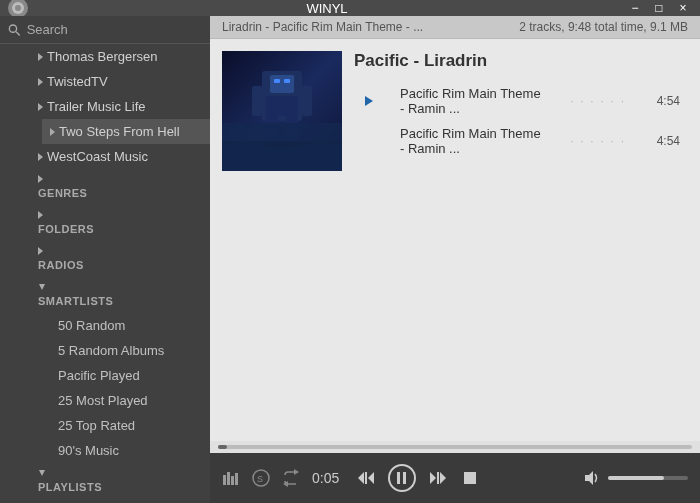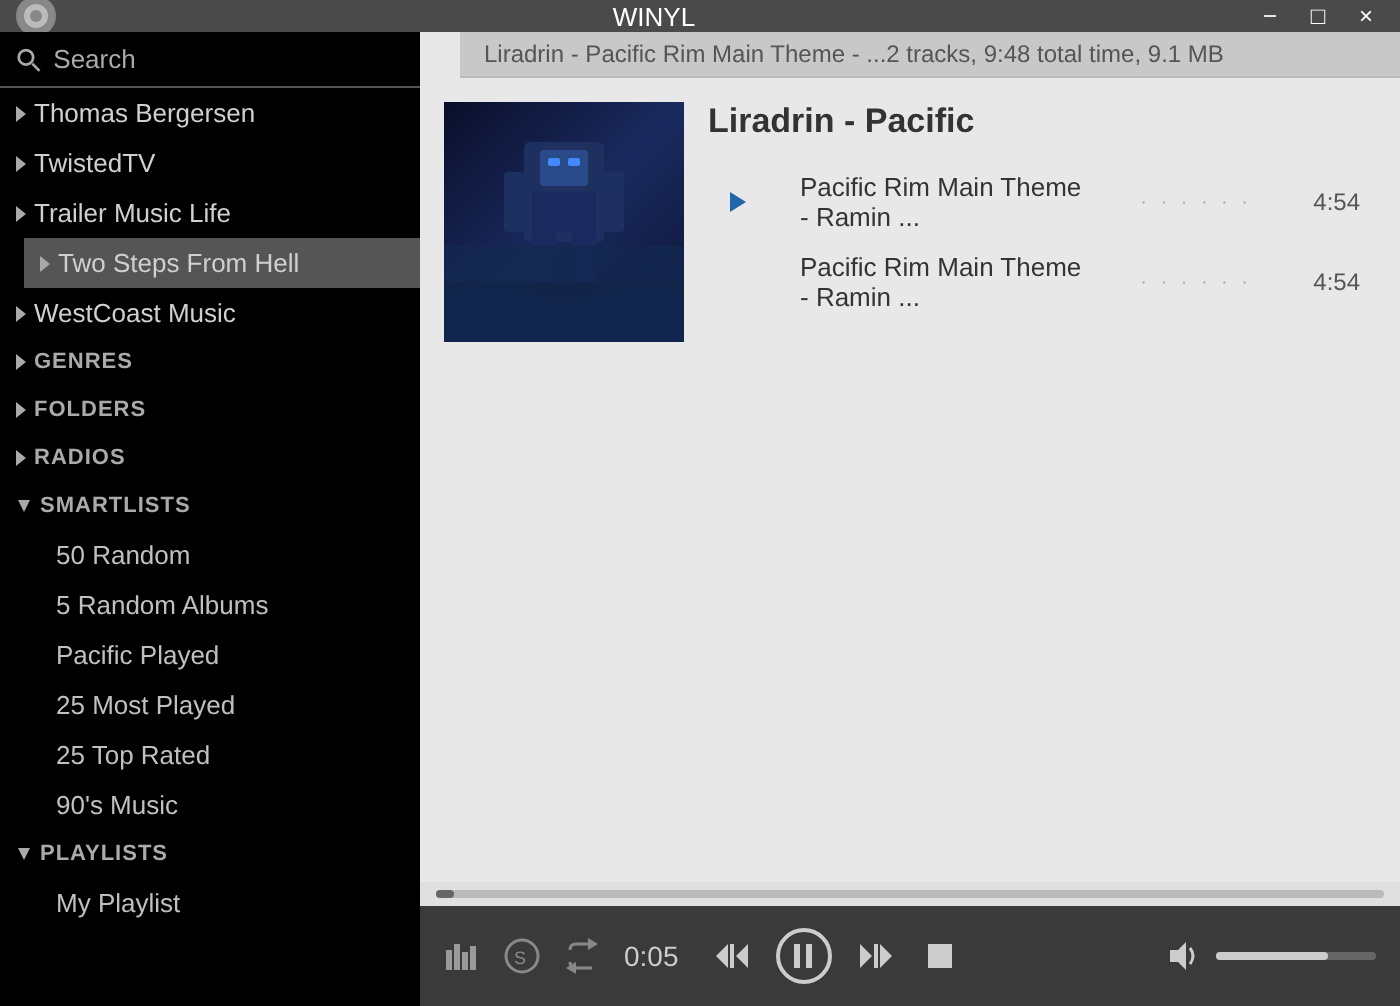--- a/index.html
+++ b/index.html
@@ -52,21 +52,21 @@
     
     #main {
       display: flex;
       flex: 1;
       overflow: hidden;
     }
 
     
     #sidebar {
       width: 210px;
-      background: #000000;
+      background: #404040;
       color: #d0d0d0;
       display: flex;
       flex-direction: column;
       overflow: hidden;
       flex-shrink: 0;
     }
 
     #search-bar {
       display: flex;
       align-items: center;
@@ -83,20 +83,21 @@
       width: 100%;
     }
     #search-bar input::placeholder {
       color: #aaa;
     }
 
     #sidebar-scroll {
       flex: 1;
       overflow-y: auto;
       overflow-x: hidden;
+      padding-left: 30px;
     }
     #sidebar-scroll::-webkit-scrollbar {
       width: 6px;
     }
     #sidebar-scroll::-webkit-scrollbar-track {
       background: #3a3a3a;
     }
     #sidebar-scroll::-webkit-scrollbar-thumb {
       background: #666;
     }
@@ -115,29 +116,30 @@
     .arrow-right {
       width: 0; height: 0;
       border-top: 4px solid transparent;
       border-bottom: 4px solid transparent;
       border-left: 5px solid #aaa;
       flex-shrink: 0;
     }
 
     .sidebar-section {
       display: flex;
-      align-items: center;
+      align-items: flex-start;
       padding: 6px 8px;
       cursor: pointer;
       font-size: 11px;
       font-weight: bold;
       color: #aaa;
       text-transform: uppercase;
       letter-spacing: 0.5px;
       gap: 4px;
+      flex-direction: column;
     }
 
     .sidebar-sub-items {
       padding-left: 0;
     }
     .sidebar-sub-item {
       padding: 5px 8px 5px 28px;
       cursor: pointer;
       color: #c0c0c0;
     }
@@ -150,23 +152,23 @@
       background: #e8e8e8;
       overflow: hidden;
     }
 
     #content-header {
       background: #c8c8c8;
       padding: 4px 12px;
       font-size: 12px;
       color: #555;
       display: flex;
+      justify-content: space-between;
       align-items: center;
       border-bottom: 1px solid #bbb;
-      margin-left: 20px;
     }
 
     #album-area {
       display: flex;
       padding: 12px;
       gap: 12px;
       align-items: flex-start;
     }
 
     #album-title {
@@ -492,21 +494,21 @@
             <rect x="44" y="65" width="12" height="25" fill="#1a2a5e" rx="2"></rect>
             <rect x="64" y="65" width="12" height="25" fill="#1a2a5e" rx="2"></rect>
 
             <rect x="0" y="90" width="120" height="30" fill="#0a1828" opacity="0.8"></rect>
             <path d="M0,95 Q20,88 40,95 Q60,102 80,95 Q100,88 120,95 L120,120 L0,120 Z" fill="#0d2040"></path>
           </svg>
         </div>
       </div>
 
       <div id="track-list-area" style="flex:1">
-        <div id="album-title" style="font-size:17px;font-weight:bold;color:#333;margin-bottom:10px;">Liradrin - Pacific</div>
+        <div id="album-title" style="font-size:17px;font-weight:bold;color:#333;margin-bottom:10px;">Pacific - Liradrin</div>
 
         <div id="track-list">
 
           <div class="track-item playing">
             <div class="track-play-btn">
               <div class="play-triangle"></div>
             </div>
             <span class="track-name">Pacific Rim Main Theme - Ramin ...</span>
             <span class="track-dots">· · · · · ·</span>
             <span class="track-duration">4:54</span>

